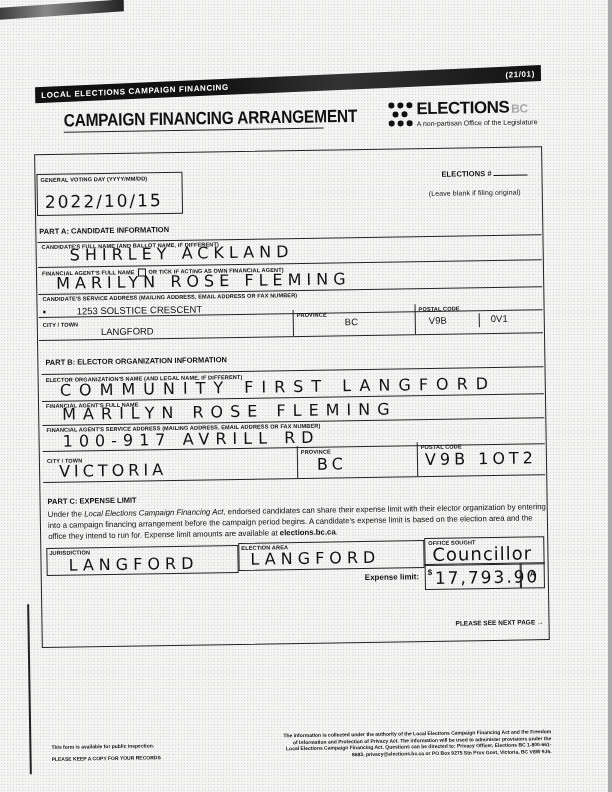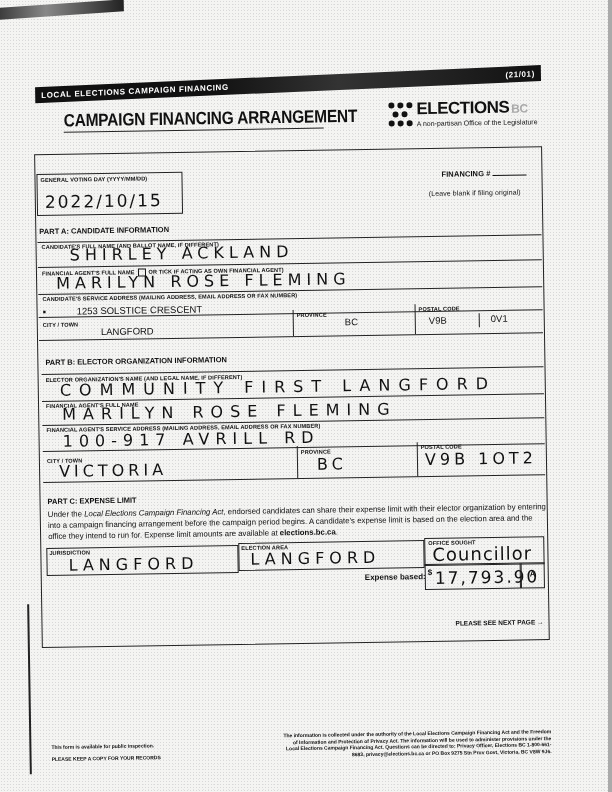--- a/index.html
+++ b/index.html
@@ -76,21 +76,21 @@
       <div class="logo-tag">A non-partisan Office of the Legislature</div>
     </div>
   </div>
 
   <div class="frame"></div>
 
   <div class="box" style="left:40px;top:170px;width:146px;height:42px;"></div>
   <div class="lbl" style="left:44px;top:173px;">GENERAL VOTING DAY (YYYY/MM/DD)</div>
   <div class="hand" style="left:48px;top:188px;letter-spacing:2px;font-size:17px;">2022/10/15</div>
 
-  <div class="lbl" style="left:445px;top:172px;font-size:7.5px;text-transform:none;"><span>FINANCING #</span> <span style="display:inline-block;width:34px;border-bottom:1px solid #111;"></span></div>
+  <div class="lbl" style="left:445px;top:172px;font-size:7.5px;text-transform:none;"><span>ELECTIONS #</span> <span style="display:inline-block;width:34px;border-bottom:1px solid #111;"></span></div>
   <div class="lbl" style="left:432px;top:192px;font-size:7px;text-transform:none;font-weight:normal;">(Leave blank if filing original)</div>
 
   <div class="part" style="left:42px;top:223px;">PART A: CANDIDATE INFORMATION</div>
   <div class="hline" style="left:40px;top:238px;width:504px;"></div>
   <div class="lbl" style="left:44px;top:240px;">CANDIDATE'S FULL NAME (AND BALLOT NAME, IF DIFFERENT)</div>
   <div class="hand" style="left:72px;top:242px;">SHIRLEY ACKLAND</div>
   <div class="hline" style="left:40px;top:263px;width:504px;"></div>
   <div class="lbl" style="left:44px;top:266px;"><span>FINANCIAL AGENT'S FULL NAME</span><span class="checkbox"></span><span>OR TICK IF ACTING AS OWN FINANCIAL AGENT)</span></div>
   <div class="hand" style="left:58px;top:270px;">MARILYN ROSE FLEMING</div>
   <div class="hline" style="left:40px;top:290px;width:504px;"></div>
@@ -139,21 +139,21 @@
   <div class="hand" style="left:66px;top:552px;letter-spacing:5px;">LANGFORD</div>
 
   <div class="box" style="left:236px;top:542px;width:186px;height:28px;"></div>
   <div class="lbl" style="left:239px;top:544px;">ELECTION AREA</div>
   <div class="hand" style="left:248px;top:549px;letter-spacing:5px;">LANGFORD</div>
 
   <div class="box" style="left:422px;top:540px;width:120px;height:28px;"></div>
   <div class="lbl" style="left:426px;top:542px;">OFFICE SOUGHT</div>
   <div class="hand" style="left:430px;top:546px;letter-spacing:1px;font-size:18px;">Councillor</div>
 
-  <div style="position:absolute;left:362px;top:574px;font-size:8px;font-weight:bold;">Expense based:</div>
+  <div style="position:absolute;left:362px;top:574px;font-size:8px;font-weight:bold;">Expense limit:</div>
   <div class="box" style="left:422px;top:566px;width:96px;height:26px;"></div>
   <div style="position:absolute;left:425px;top:570px;font-size:8px;font-weight:bold;">$</div>
   <div class="hand" style="left:432px;top:570px;letter-spacing:2px;font-size:17px;">17,793.90</div>
   <div class="box" style="left:518px;top:566px;width:24px;height:26px;"></div>
   <div style="position:absolute;left:527px;top:573px;font-size:8px;font-weight:bold;">A</div>
 
   <div style="position:absolute;left:452px;top:622px;font-size:6.5px;font-weight:bold;">PLEASE SEE NEXT PAGE →</div>
 
   <div class="small" style="left:46px;top:740px;">This form is available for public inspection.</div>
   <div class="small" style="left:46px;top:752px;">PLEASE KEEP A COPY FOR YOUR RECORDS</div>

